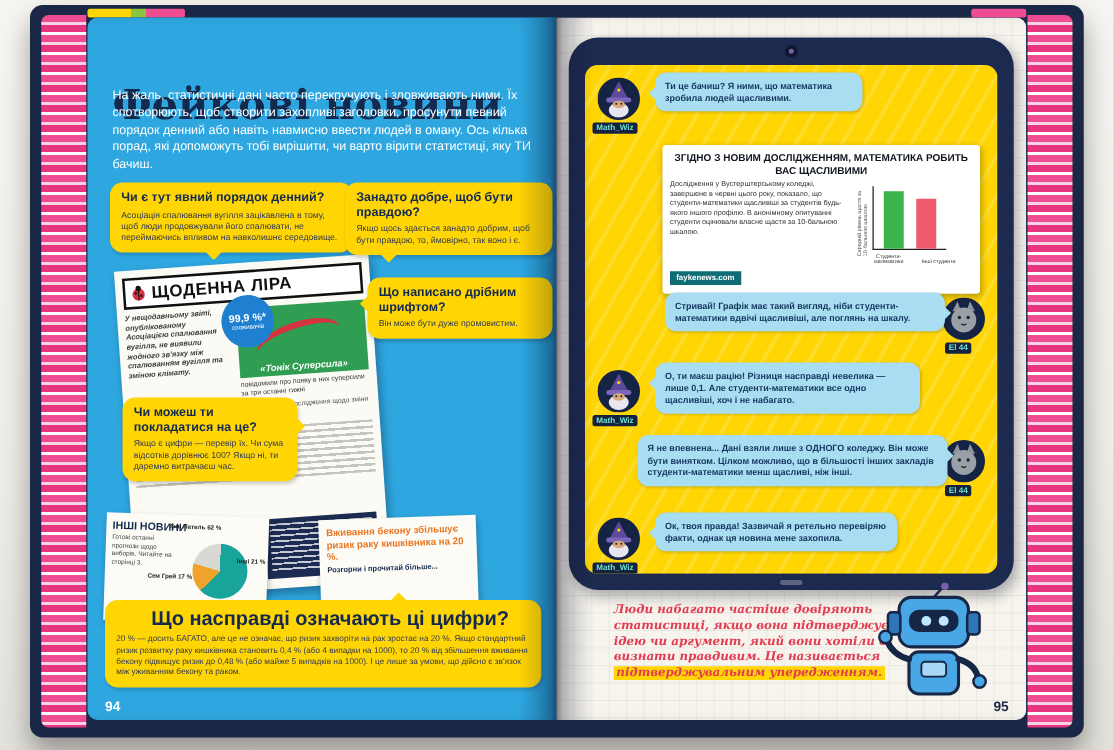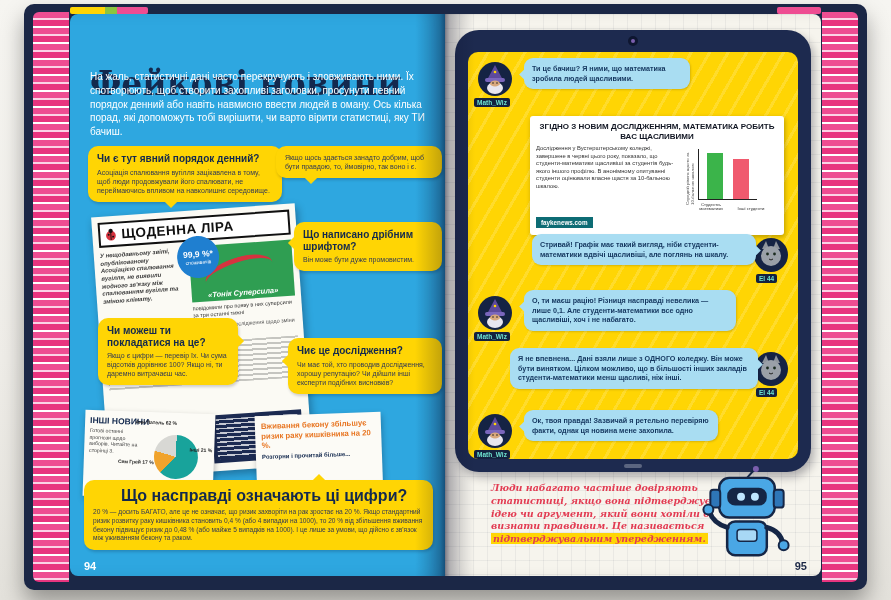--- a/index.html
+++ b/index.html
@@ -176,33 +176,30 @@
         <div class="np-darkbox">
             <div></div>
           </div>
       </div>
 
       <div class="tip t1">
         <div class="tip-h">Чи є тут явний порядок денний?</div>
         <div class="tip-b">Асоціація спалювання вугілля зацікавлена в тому, щоб люди продовжували його спалювати, не переймаючись впливом на навколишнє середовище.</div>
       </div>
       <div class="tip t2">
+        <div class="tip-h">Занадто добре, щоб бути правдою?</div>
         <div class="tip-b">Якщо щось здається занадто добрим, щоб бути правдою, то, ймовірно, так воно і є.</div>
       </div>
       <div class="tip t3">
         <div class="tip-h">Що написано дрібним шрифтом?</div>
         <div class="tip-b">Він може бути дуже промовистим.</div>
       </div>
       <div class="tip t4">
         <div class="tip-h">Чи можеш ти покладатися на це?</div>
         <div class="tip-b">Якщо є цифри — перевір їх. Чи сума відсотків дорівнює 100? Якщо ні, ти даремно витрачаєш час.</div>
-      </div>
-      <div class="tip t5">
-        <div class="tip-h">Чиє це дослідження?</div>
-        <div class="tip-b">Чи має той, хто проводив дослідження, хорошу репутацію? Чи дійшли інші експерти подібних висновків?</div>
       </div>
 
       <div class="clip pie-clip">
         <div class="pie-head">ІНШІ НОВИНИ</div>
         <div class="pie-sub">Готові останні прогнози щодо виборів. Читайте на сторінці 3.</div>
         <div class="pie"></div>
         <div class="pie-label pl1"><span>Анн Патель</span> <span>62 %</span></div>
         <div class="pie-label pl2"><span>Сем Грей</span> <span>17 %</span></div>
         <div class="pie-label pl3"><span>Інші</span> <span>21 %</span></div>
       </div>

